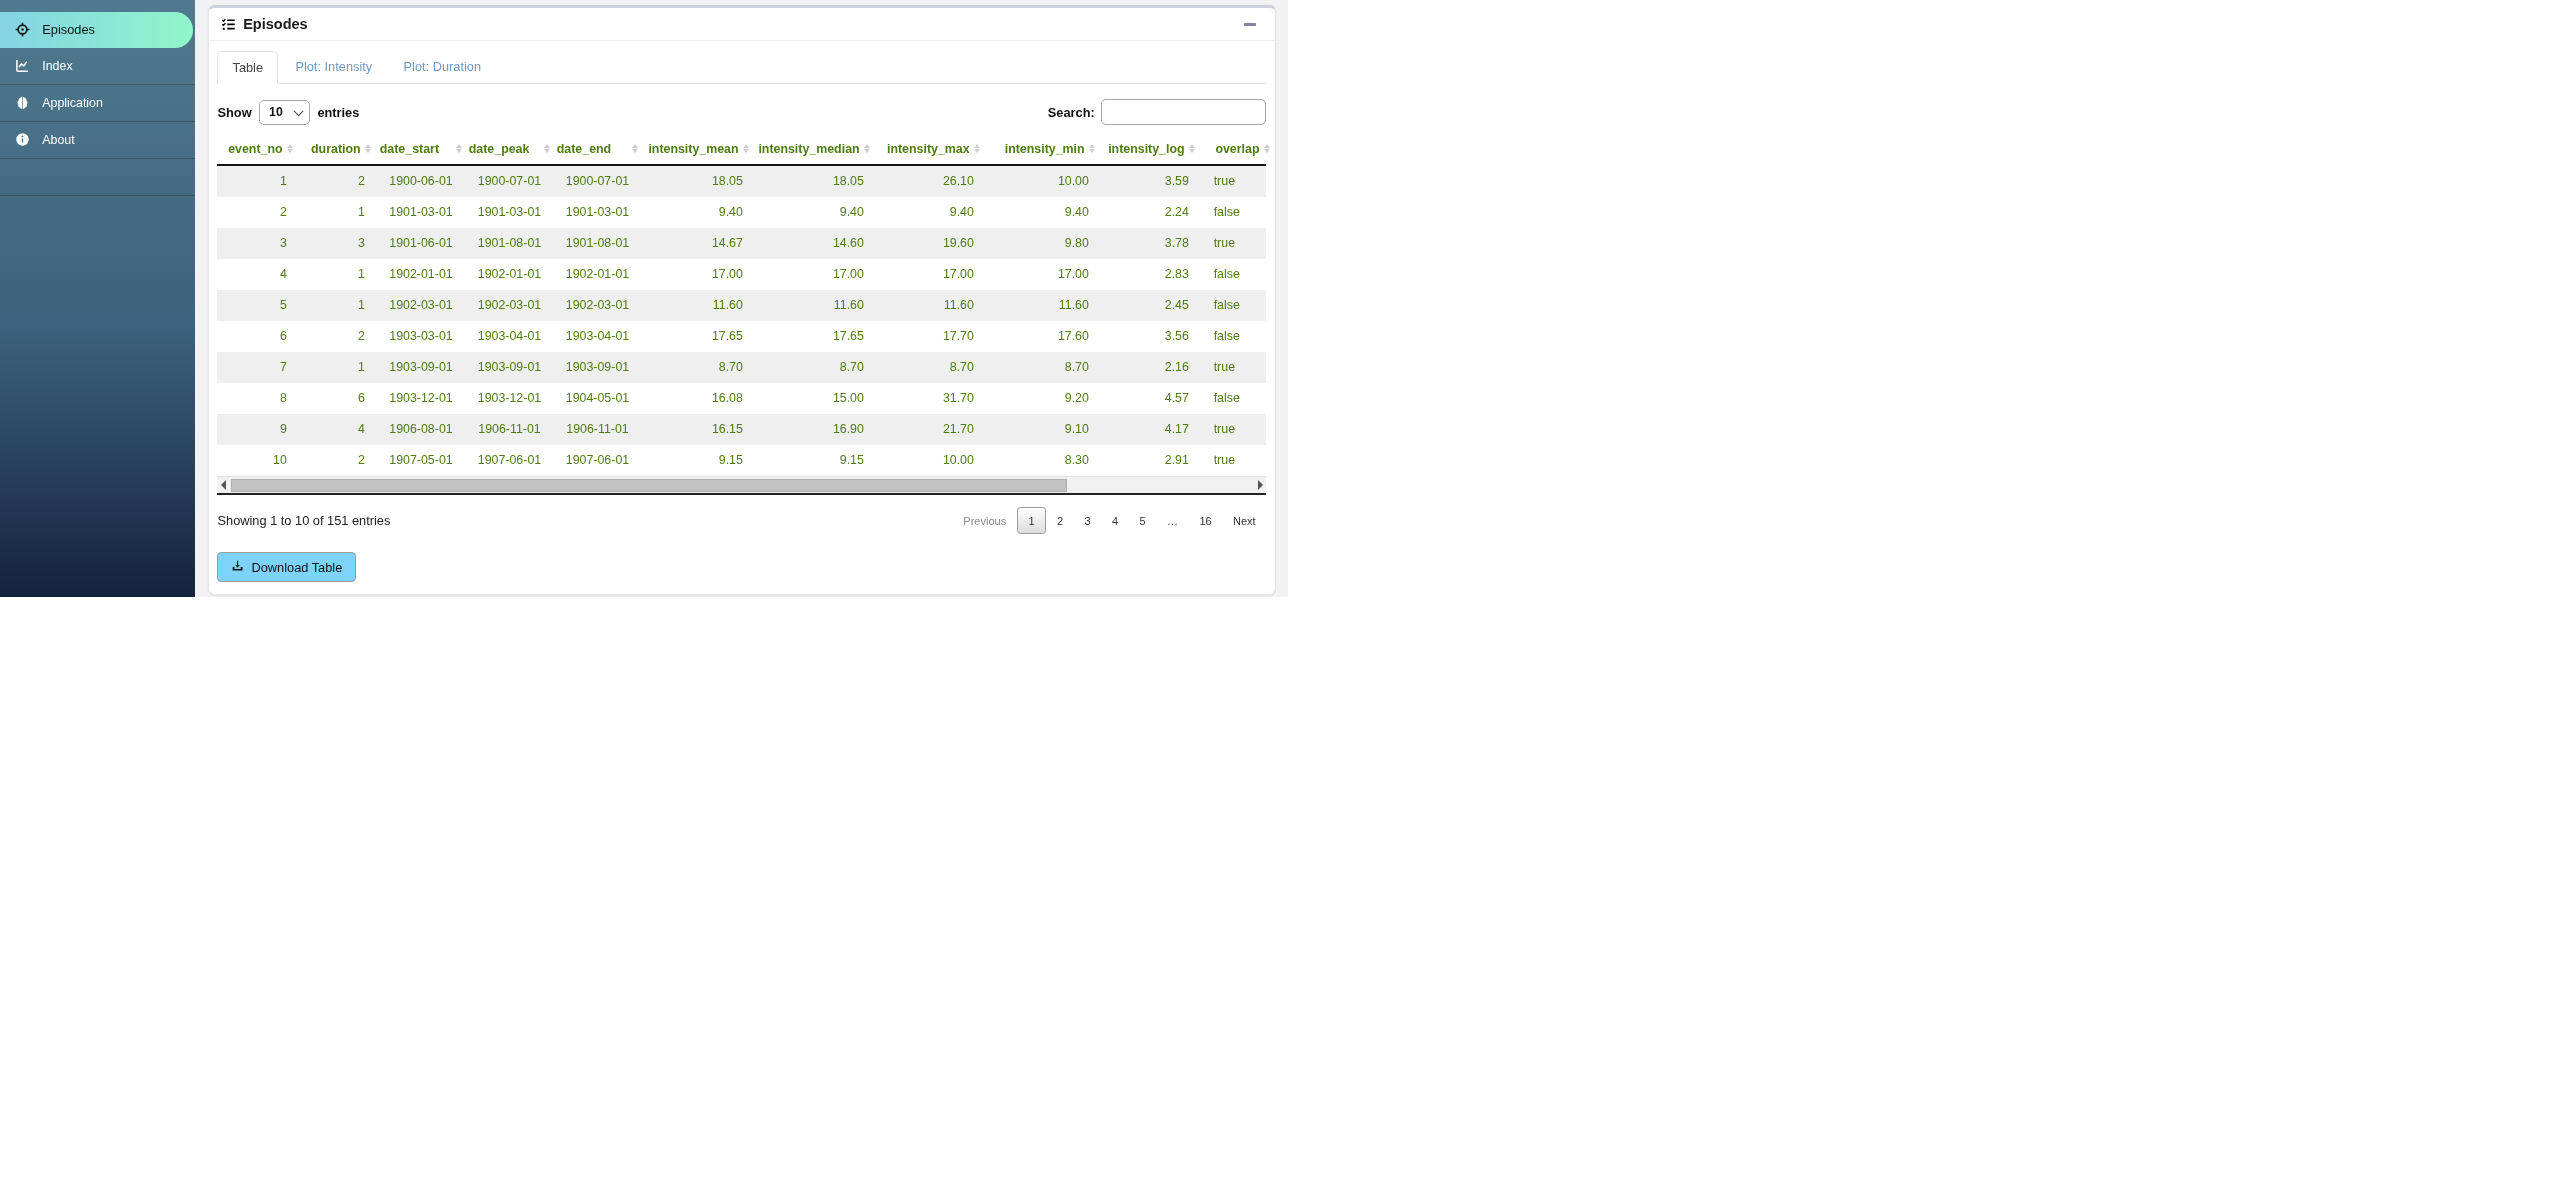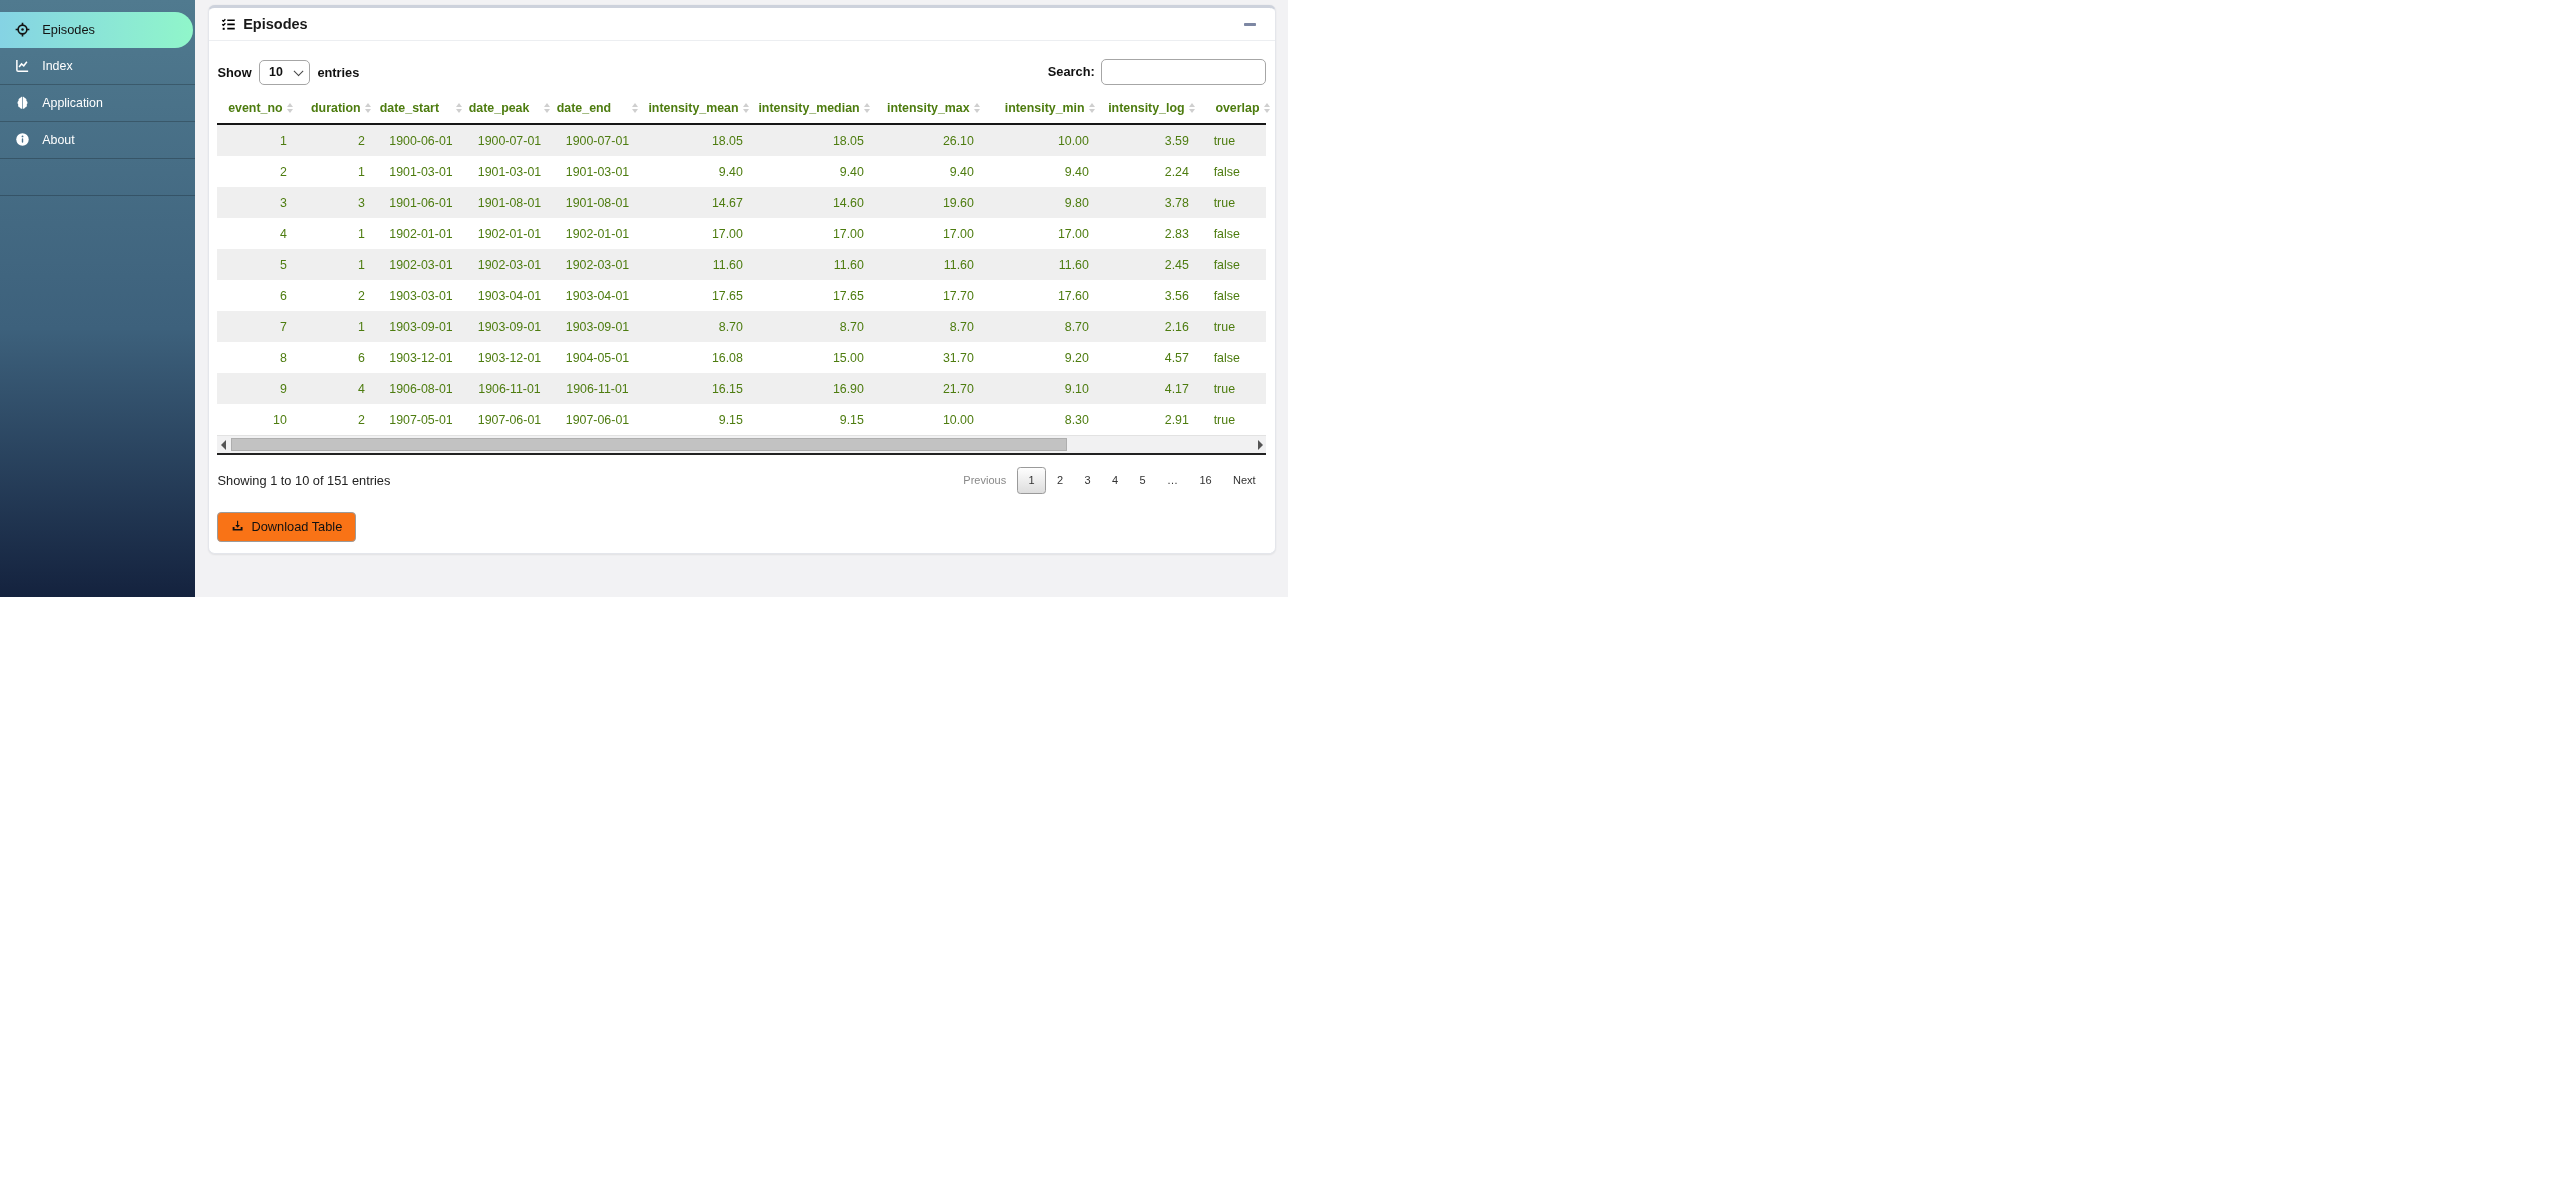--- a/index.html
+++ b/index.html
@@ -83,21 +83,21 @@
   .dt-footer{display:flex;justify-content:space-between;align-items:center;margin-top:11.6px;}
   .info{font-size:12.8px;color:#222;}
   .paginate{display:flex;align-items:center;}
   .page-item{padding:6.6px 10.7px;font-size:11px;color:#333;cursor:pointer;}
   .page-item.disabled{color:#888;cursor:default;}
   .page-item.ellipsis{cursor:default;}
   .page-item.active{border:0.8px solid #9a9a9a;border-radius:3.3px;
     background:linear-gradient(#fefefe,#dddddd);}
 
   .download-btn{margin-top:18px;display:inline-flex;align-items:center;gap:7.4px;
-    padding:5.8px 12.4px;border:0.8px solid #9b9b9b;border-radius:4.1px;background:#f97316;
+    padding:5.8px 12.4px;border:0.8px solid #9b9b9b;border-radius:4.1px;background:#7dd3fc;
     font-size:12.8px;color:#111;cursor:pointer;font-family:inherit;}
   .download-btn svg{width:13.2px;height:13.2px;}
 </style>
 </head>
 <body>
 
 <div class="app">
 
   <aside class="sidebar">
     <ul>
@@ -160,20 +160,25 @@
           </span>
           <h2 class="card-title">Episodes</h2>
         </span>
         <button class="collapse-btn">
           <span class="dash"></span>
         </button>
       </header>
 
       <div class="card-body">
 
+        <ul class="tabs">
+          <li class="tab active">Table</li>
+          <li class="tab">Plot: Intensity</li>
+          <li class="tab">Plot: Duration</li>
+        </ul>
 
         <div class="dt-controls">
           <div class="dt-length">
             <span>Show</span>
             <span class="select">
               <span>10</span>
               <span class="chev"></span>
             </span>
             <span>entries</span>
           </div>

